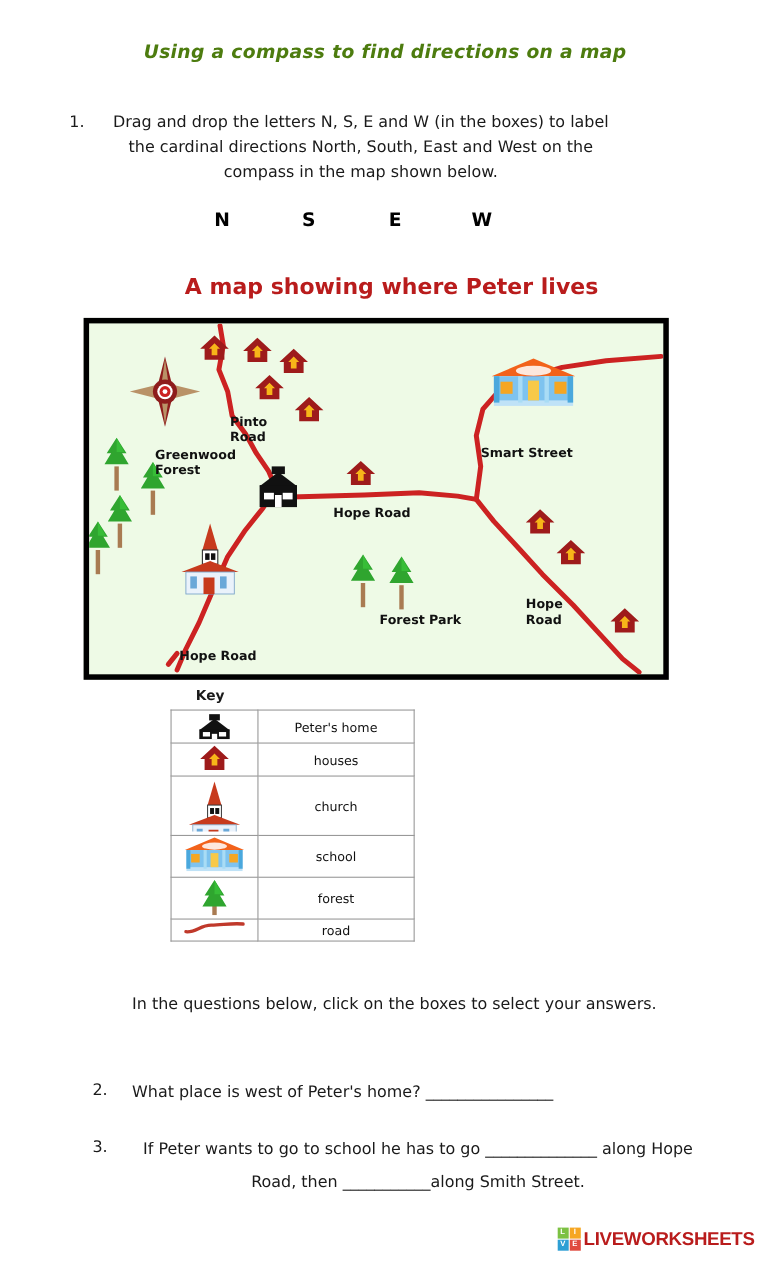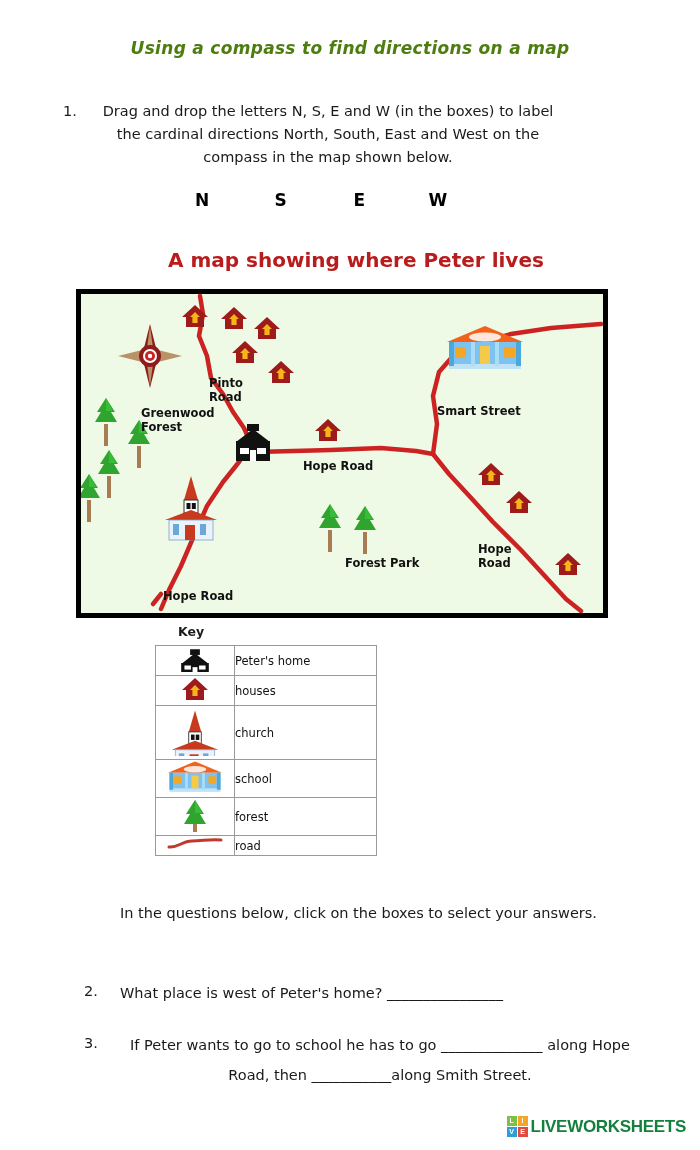--- a/index.html
+++ b/index.html
@@ -130,20 +130,21 @@
     padding: 0;
     vertical-align: middle;
   }
   .key-icon-cell {
     width: 78px;
     text-align: center;
     padding: 3px 0;
   }
   .key-label-cell {
     padding-left: 9px;
+    text-align: center;
   }
 
   
   .bottom-intro {
     position: absolute;
     left: 120px;
     top: 898px;
     width: 500px;
     font-size: 14.5px;
     line-height: 30px;
@@ -192,21 +193,21 @@
     font-family: "Liberation Sans", sans-serif;
   }
   .lm-1 { background: #7cc143; }
   .lm-2 { background: #f6a623; }
   .lm-3 { background: #2e9fd4; }
   .lm-4 { background: #e04a3f; }
   .logo-text {
     font-family: "Liberation Sans", sans-serif;
     font-size: 17px;
     font-weight: bold;
-    color: #15803d;
+    color: #b91c1c;
     letter-spacing: -0.3px;
   }
 </style>
 </head>
 <body>
 
 <div class="page-title">Using a compass to find directions on a map</div>
 
 <div class="q1-wrap">
   <div class="q-num">1.</div>

